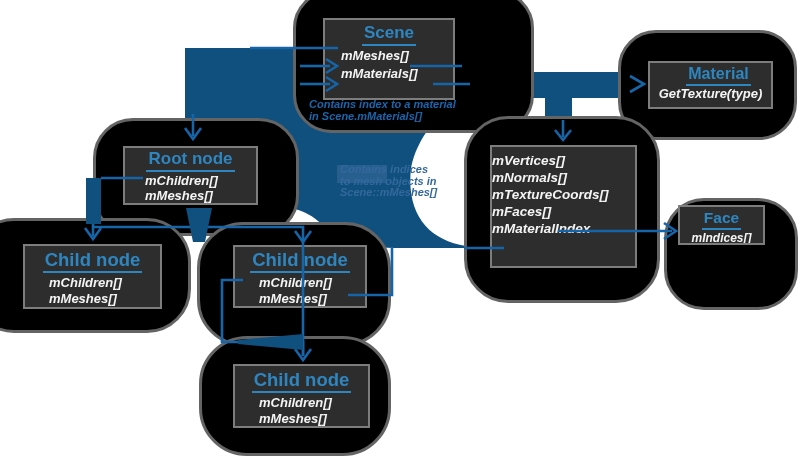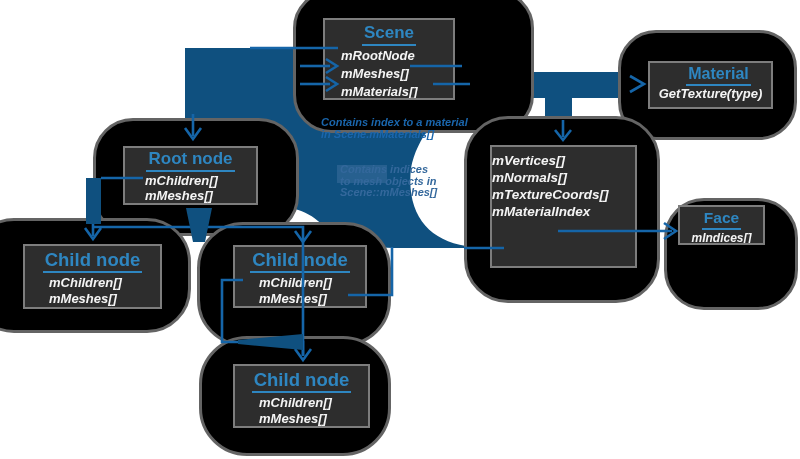--- a/index.html
+++ b/index.html
@@ -42,21 +42,21 @@
   #box-root .box-title{font-size:17px;}
   #box-root .fields{font-size:13px;line-height:15px;padding-left:20px;margin-top:1px;}
   .childbox .box-title{font-size:18.5px;text-align:center;}
   .childbox .fields{font-size:13px;line-height:16px;padding-left:24px;margin-top:2px;}
   #box-childL  {left:23px;top:244px;width:139px;height:65px;padding-top:3px;}
   #box-childM  {left:233px;top:245px;width:134px;height:63px;padding-top:2px;}
   #box-childB  {left:233px;top:364px;width:137px;height:64px;padding-top:3px;}
   
   .ann{position:absolute;z-index:5;font-weight:bold;font-style:italic;line-height:12px;
        font-size:11px;white-space:nowrap;}
-  #ann-material{left:309px;top:116px;color:#1a66ad;margin-left:12px;}
+  #ann-material{left:309px;top:98px;color:#1a66ad;}
   #ann-meshes  {left:340px;top:164px;color:#34689c;line-height:11.5px;}
 </style>
 </head>
 <body>
 
 <div id="stage">
 
   <svg id="layer-blueblob" class="svg-layer" viewBox="0 0 800 459">
     <path fill="#0f507f" d="M185,48 H460 V72 H618 V98 H572 V122 H545 V98 H466
          C438,112 417,138 411,168
@@ -70,38 +70,38 @@
   <div class="blob" id="blob-mesh"></div>
   <div class="blob" id="blob-face"></div>
   <div class="blob" id="blob-root"></div>
   <div class="blob" id="blob-childL"></div>
   <div class="blob" id="blob-childM"></div>
   <div class="blob" id="blob-childB"></div>
 
   <div class="box" id="box-scene">
     <span class="box-title">Scene</span>
     <div class="fields">
-      <div>mRootNode</div>
       <div>mMeshes[]</div>
       <div>mMaterials[]</div>
     </div>
   </div>
 
   <div class="box" id="box-material">
     <span class="box-title">Material</span>
     <div class="fields center">
       <div>GetTexture(type)</div>
     </div>
   </div>
 
   <div class="box" id="box-mesh">
     <div class="fields">
       <div>mVertices[]</div>
       <div>mNormals[]</div>
       <div>mTextureCoords[]</div>
+      <div>mFaces[]</div>
       <div>mMaterialIndex</div>
     </div>
   </div>
 
   <div class="box" id="box-face">
     <span class="box-title">Face</span>
     <div class="fields center">
       <div>mIndices[]</div>
     </div>
   </div>

